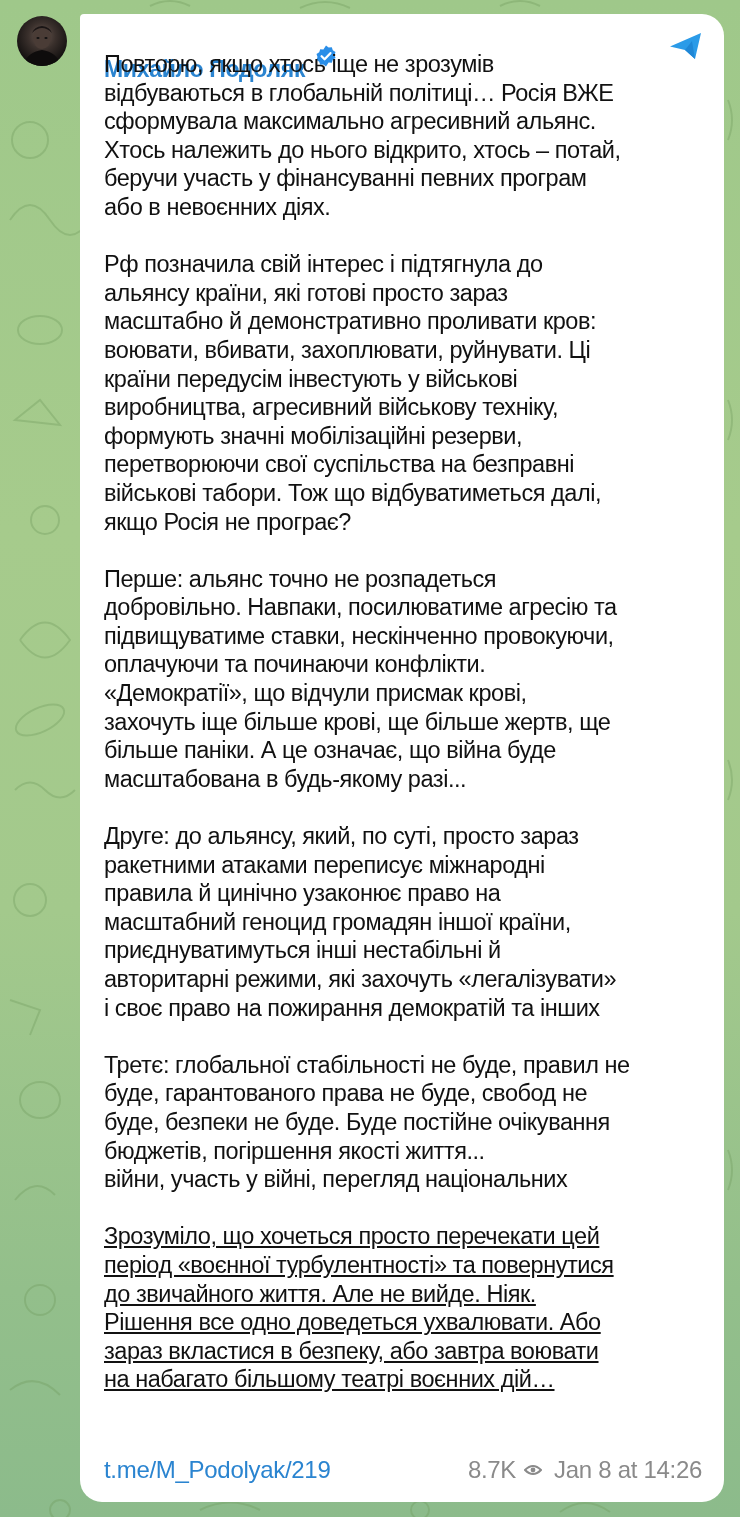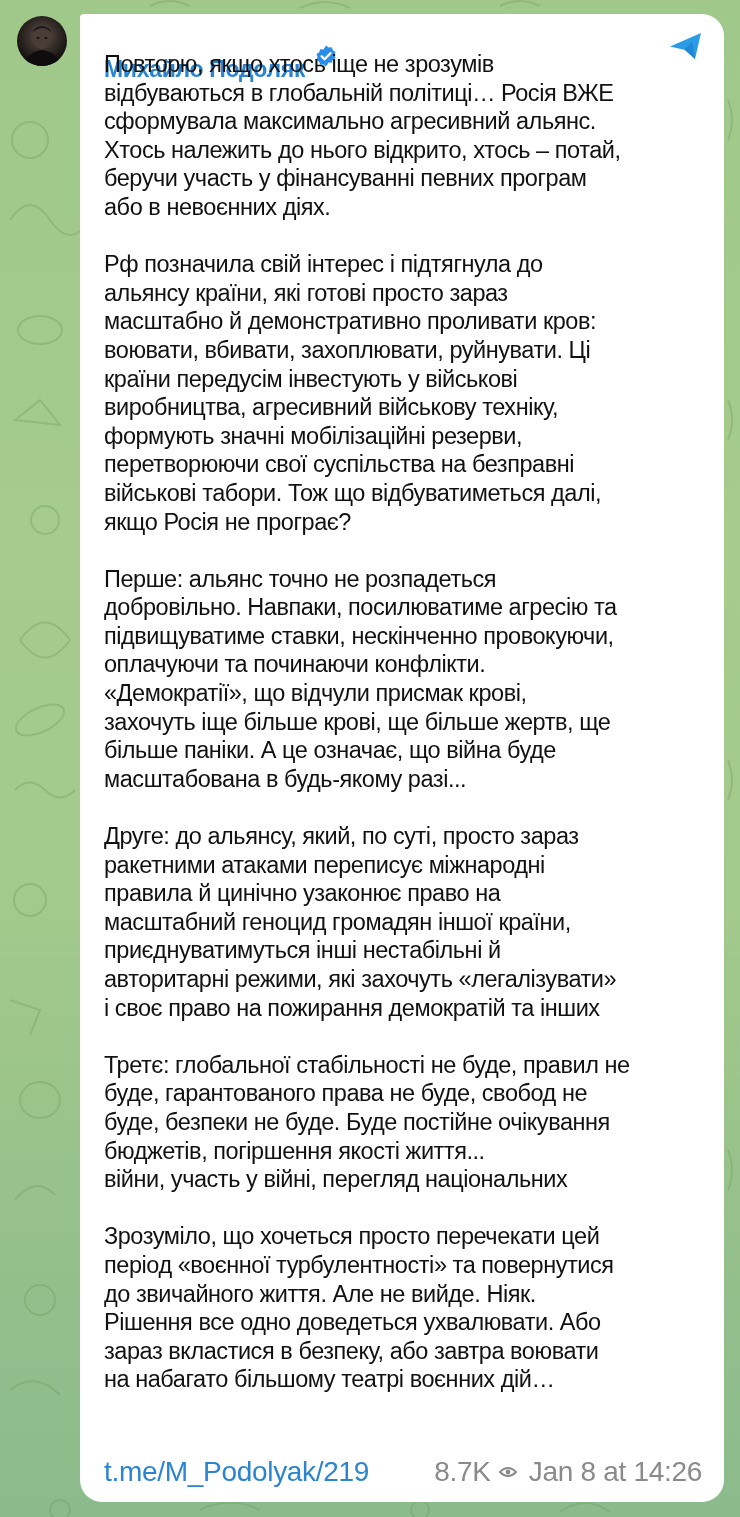--- a/index.html
+++ b/index.html
@@ -73,31 +73,31 @@
     position: absolute;
     left: 24px;
     top: 36px;
     width: 604px;
     color: #111111;
     font-size: 23.5px;
     line-height: 28.6px;
     letter-spacing: -0.45px;
   }
   .para { margin: 0 0 28.6px 0; }
-  .para:last-child { margin-bottom: 15px; }
+  .para:last-child { margin-bottom: 15px; text-decoration: underline; }
   .line { display: block; white-space: nowrap; }
   .footer {
     position: absolute;
     left: 24px;
     right: 22px;
     top: 1442px;
     display: flex;
     align-items: center;
     justify-content: space-between;
-    font-size: 28px;
+    font-size: 24px;
     letter-spacing: -0.3px;
   }
   .post-link {
     color: #2a84d0;
     text-decoration: none;
   }
   .meta {
     display: flex;
     align-items: center;
     color: #8a8a8a;

